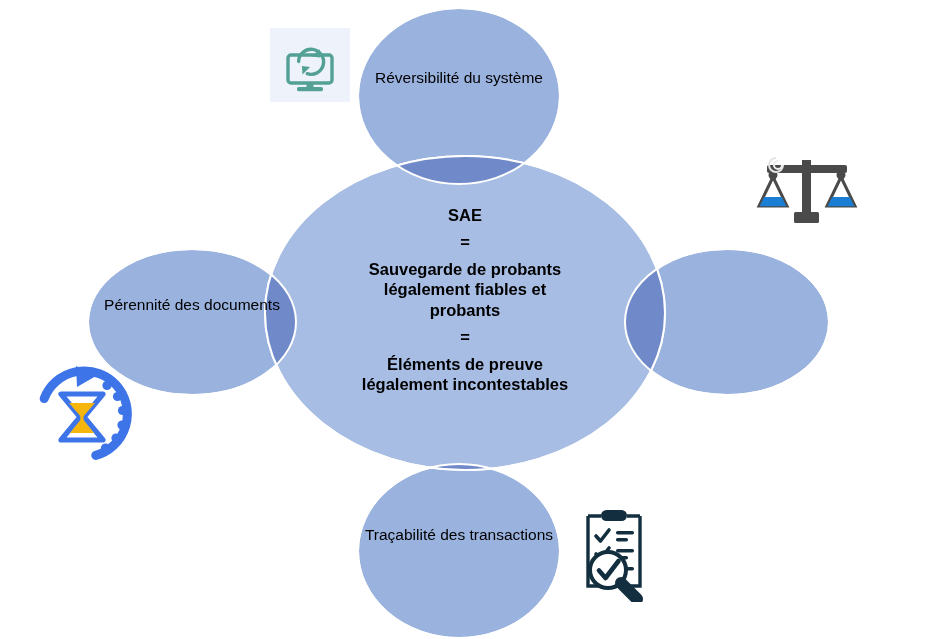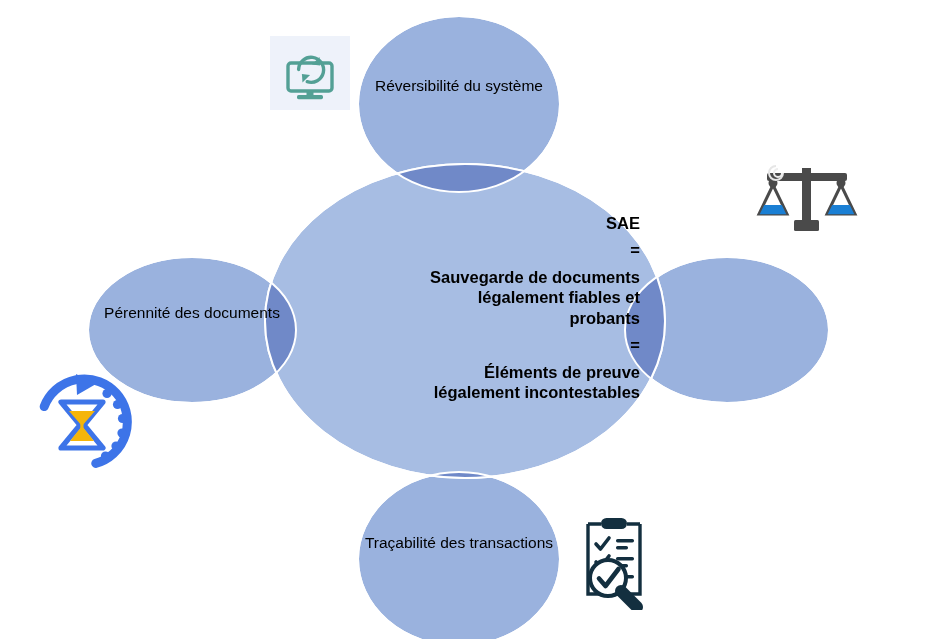--- a/index.html
+++ b/index.html
@@ -4,39 +4,38 @@
 <title>SAE Diagram</title>
 <style>
   html,body{margin:0;padding:0;}
   body{
     width:939px;height:639px;
     background:#ffffff;
     font-family:"Liberation Sans","DejaVu Sans",sans-serif;
     overflow:hidden;
     position:relative;
   }
-  #stage{position:absolute;left:0;top:8px;width:939px;height:573px;}
+  #stage{position:absolute;left:0;top:0;width:939px;height:573px;}
   svg#venn{position:absolute;left:0;top:0;width:939px;height:639px;}
 
   .label{
     position:absolute;
     text-align:center;
     color:#000000;
     line-height:1.22;
     pointer-events:none;
     -webkit-font-smoothing:antialiased;
   }
   .satellite-label{
     font-size:15.5px;
     font-weight:400;
   }
   .center-label{
     font-size:16.5px;
     font-weight:bold;
-    text-align:right;
   }
   .center-label .eq{
     font-weight:bold;
     display:block;
     margin:7px 0 7px 0;
     font-size:16.5px;
   }
   .center-label .blk{display:block;margin:0;}
 
   .icon-wrap{position:absolute;}
@@ -93,21 +92,21 @@
 
 
   <div class="label satellite-label" style="left:359px;top:526px;width:200px;text-align:center;">
     <span class="line">Traçabilité des</span>
     <span class="line">transactions</span>
   </div>
 
   <div class="label center-label" style="left:290px;top:205px;width:350px;">
     <span class="blk">SAE</span>
     <span class="eq">=</span>
-    <span class="blk">Sauvegarde de documents</span>
+    <span class="blk">Sauvegarde de probants</span>
     <span class="blk">légalement fiables et</span>
     <span class="blk">probants</span>
     <span class="eq">=</span>
     <span class="blk">Éléments de preuve</span>
     <span class="blk">légalement incontestables</span>
   </div>
 
   <div class="icon-wrap" style="left:270px;top:28px;width:80px;height:74px;">
     <div class="icon-bg" style="left:0;top:0;width:80px;height:74px;"></div>
     <svg width="80" height="74" viewBox="0 0 80 74" style="position:absolute;left:0;top:0;">

